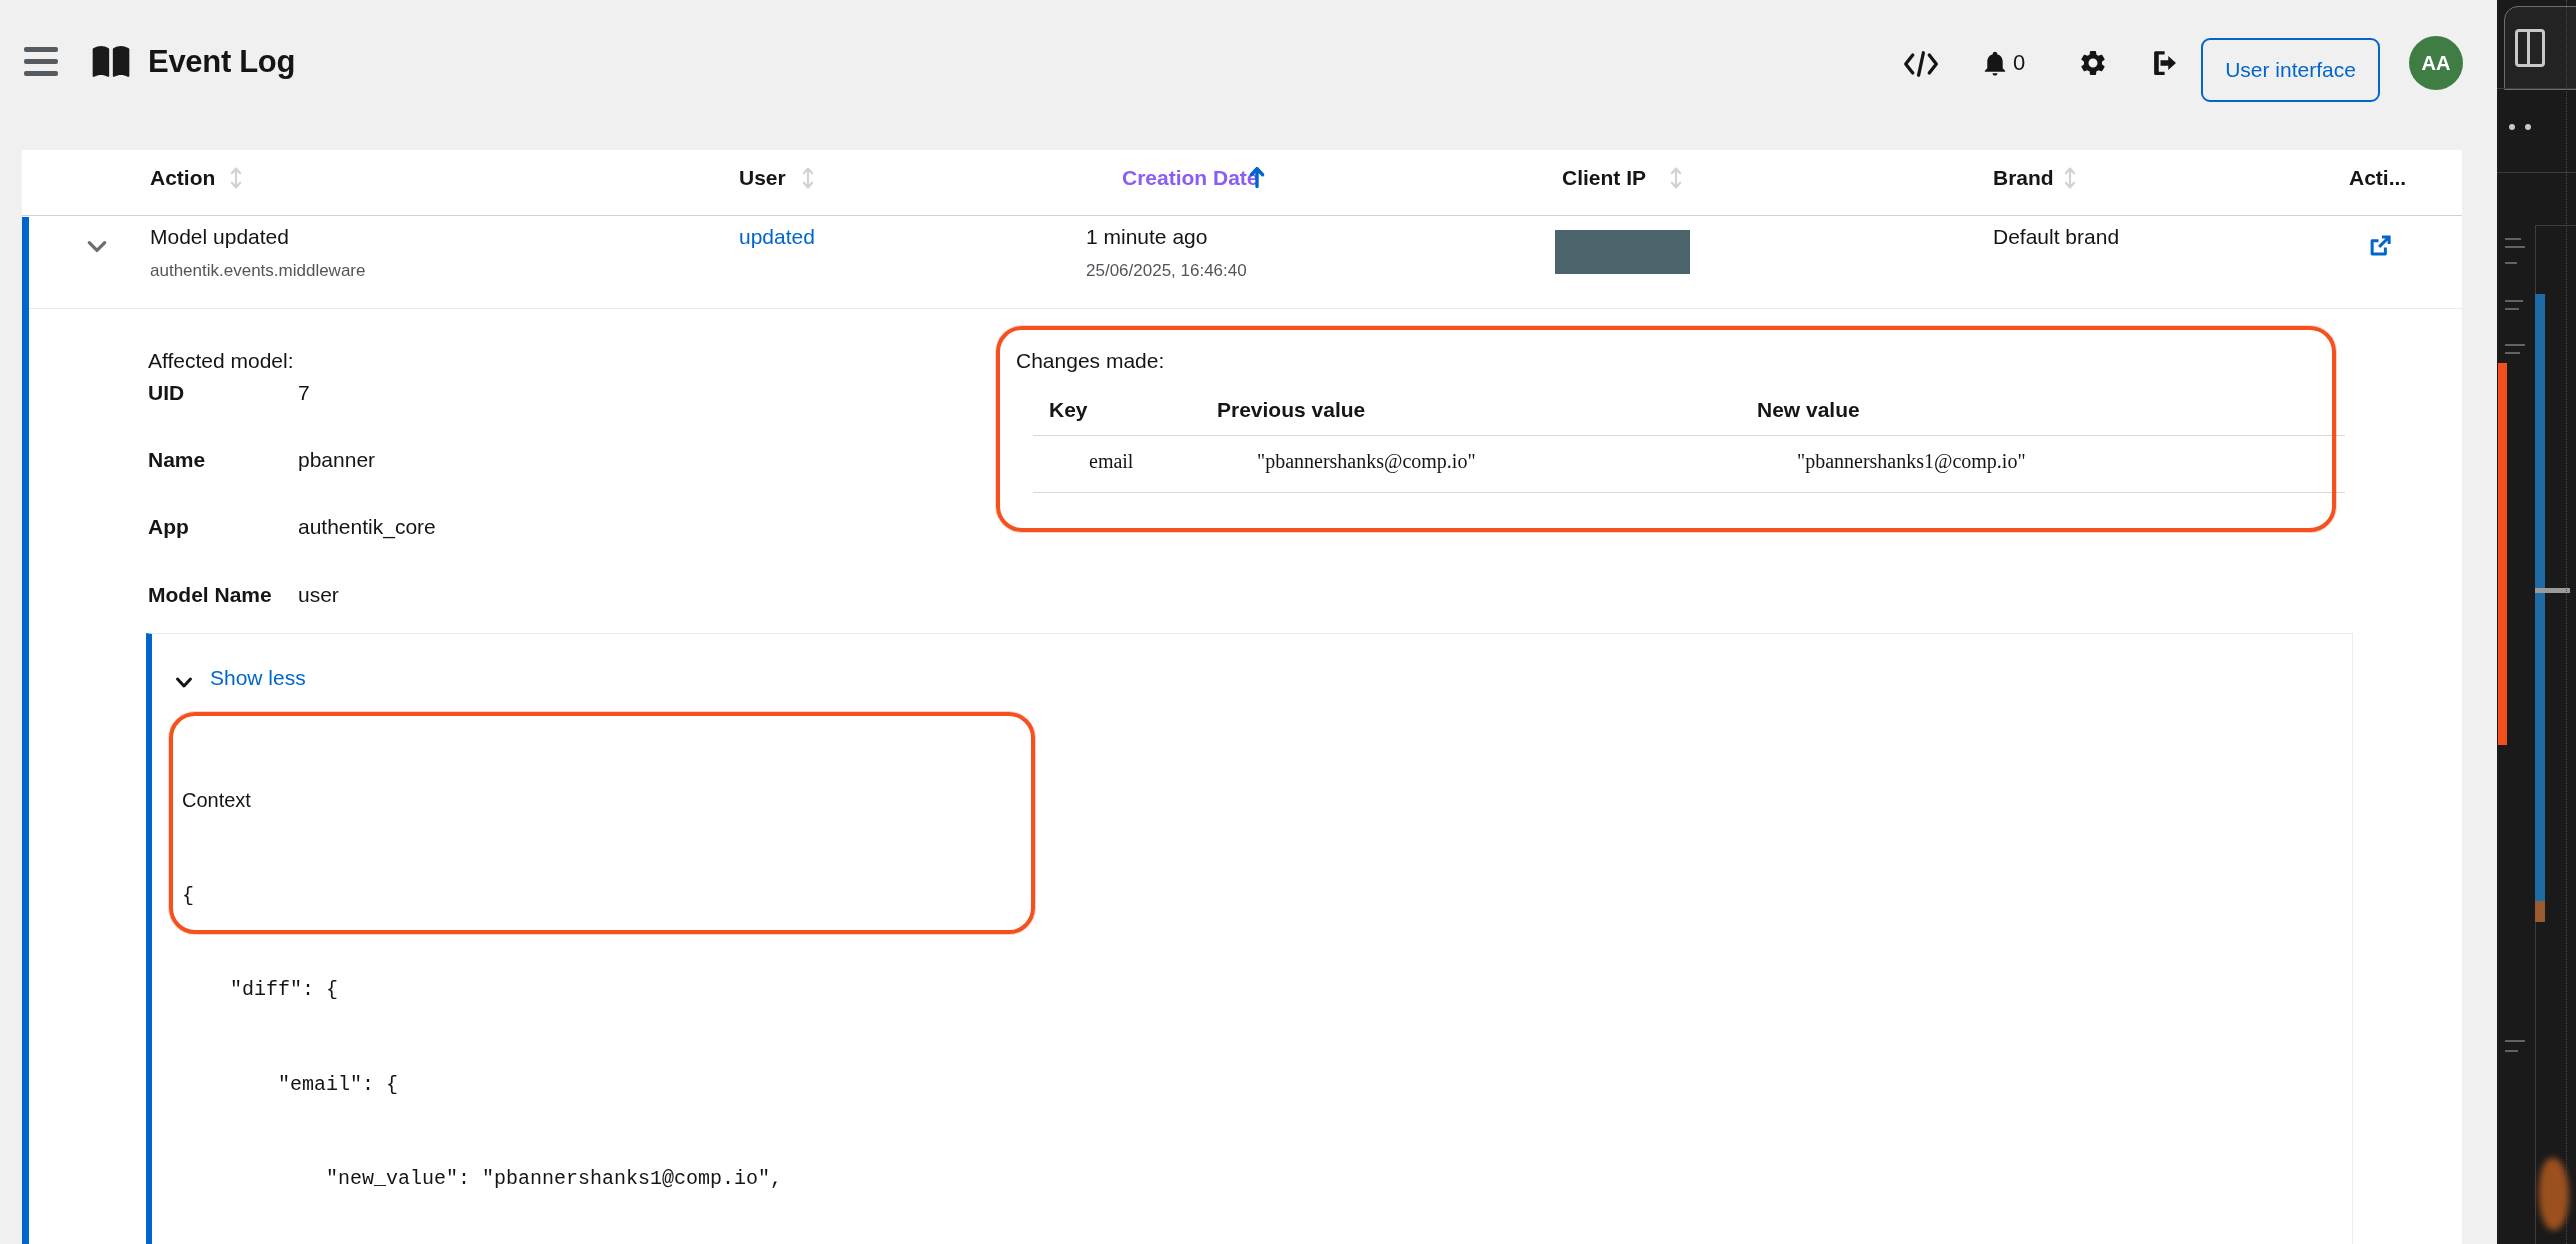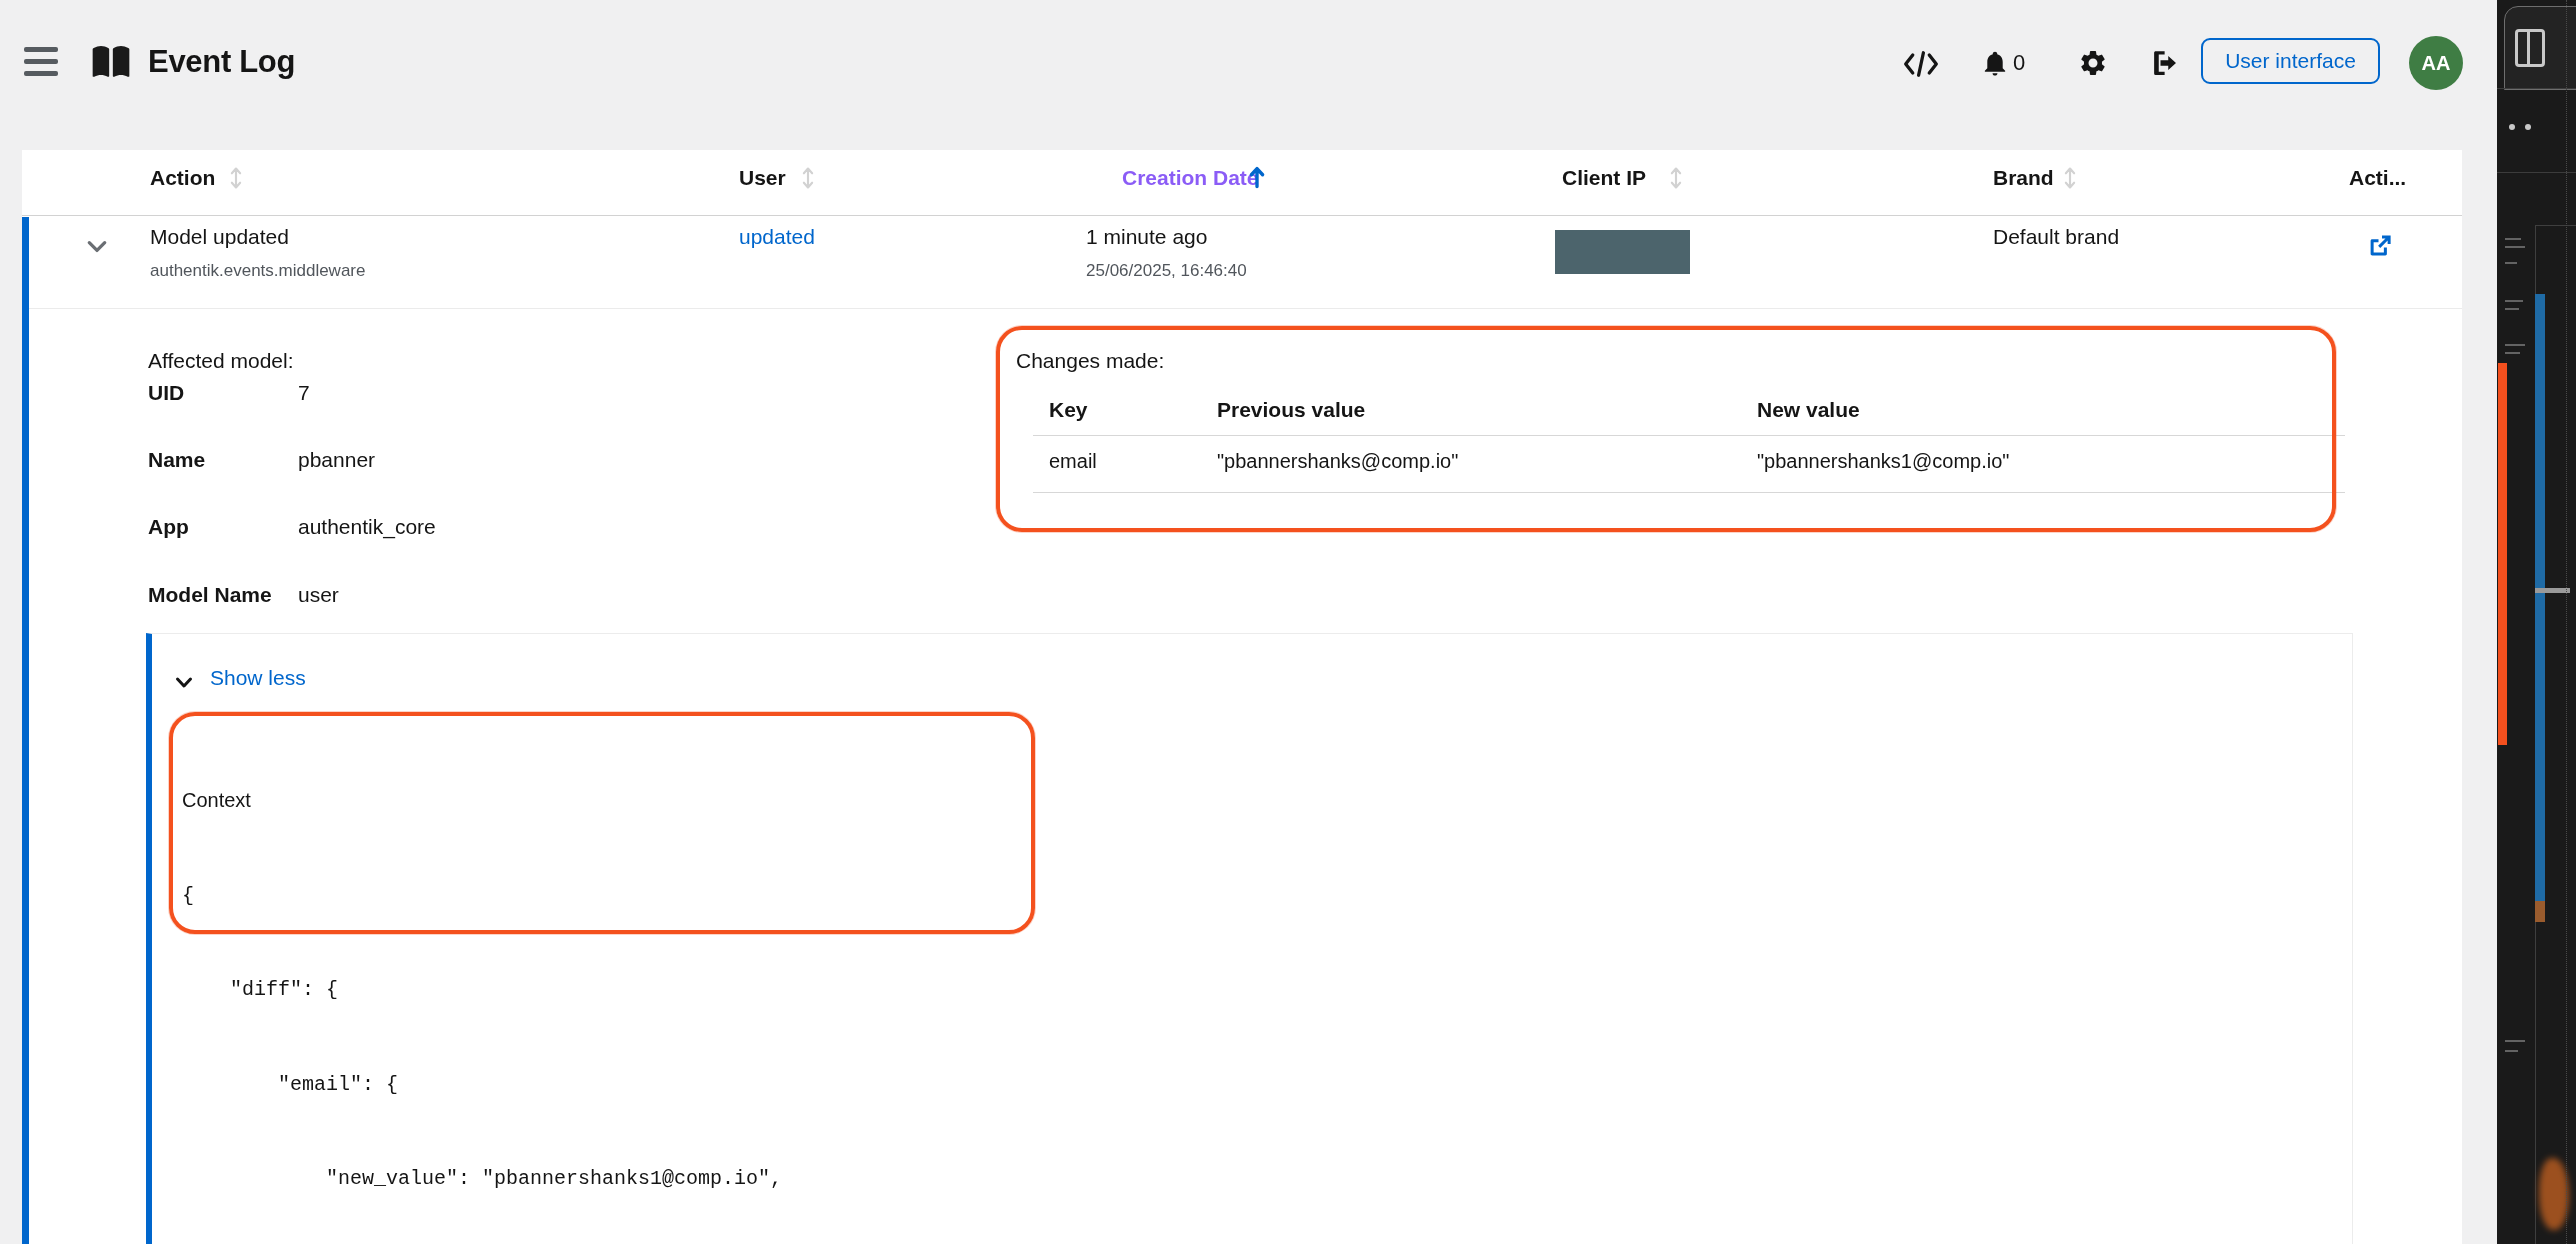--- a/index.html
+++ b/index.html
@@ -7,21 +7,21 @@
     background:#f0f0f1;font-family:"Liberation Sans",sans-serif;color:#151515;}
   .abs{position:absolute;}
 
   
   .hamburger{left:24px;top:47px;width:34px;height:30px;cursor:pointer;}
   .hamburger span{display:block;height:5px;border-radius:2px;background:#565b60;margin-bottom:7px;}
   .brand-icon{left:88px;top:40px;}
   .page-title{left:148px;top:44px;font-size:31px;font-weight:600;letter-spacing:-.3px;}
   .hdr-ico{top:49px;width:30px;height:28px;cursor:pointer;}
   .bell-count{left:2013px;top:50px;font-size:22px;color:#151515;}
-  .ui-btn{left:2201px;top:38px;width:179px;height:46px;border:2px solid #0066cc;border-radius:9px;
+  .ui-btn{left:2201px;top:38px;width:179px;height:64px;border:2px solid #0066cc;border-radius:9px;
     background:transparent;color:#0066cc;font-size:21px;font-family:inherit;cursor:pointer;}
   .avatar{left:2409px;top:36px;width:54px;height:54px;border-radius:50%;background:#3f7d44;
     color:#fff;font-size:20px;font-weight:700;display:flex;align-items:center;justify-content:center;cursor:pointer;}
 
   
   .card{left:22px;top:150px;width:2440px;height:1094px;background:#fff;}
   .thead-border{left:22px;top:215px;width:2440px;height:1px;background:#d2d2d2;}
   .th{top:166px;font-size:21px;font-weight:700;white-space:nowrap;cursor:pointer;}
   .th.sorted{color:#8b5cf6;margin-left:36px;}
   .sort-ico{top:165px;width:14px;height:24px;}
@@ -37,21 +37,21 @@
 
   
   .sec-label{font-size:21px;}
   .fld-label{font-size:21px;font-weight:700;}
   .fld-value{left:298px;font-size:21px;}
 
   
   .chg-title{left:1016px;top:349px;font-size:21px;}
   .chg-th{top:398px;font-size:21px;font-weight:700;}
   .chg-line{left:1033px;width:1312px;height:1px;background:#d7d7d7;}
-  .mono{font-family:Liberation Sans, sans-serif;}
+  .mono{font-family:Liberation Serif, serif;margin-left:40px;}
   .chg-td{top:450px;font-size:20px;}
 
   .annotation{border:4px solid #f4511e;border-radius:26px;pointer-events:none;
     box-shadow:0 0 0 1px rgba(244,81,30,.25);}
 
   
   .expander{left:146px;top:633px;width:2200px;height:611px;background:#fff;
     border-left:6px solid #0066cc;border-top:1px solid #ececec;border-right:1px solid #ececec;}
   .showless-chev{left:175px;top:676px;cursor:pointer;}
   .showless-lbl{left:210px;top:666px;font-size:21px;color:#0066cc;cursor:pointer;}

